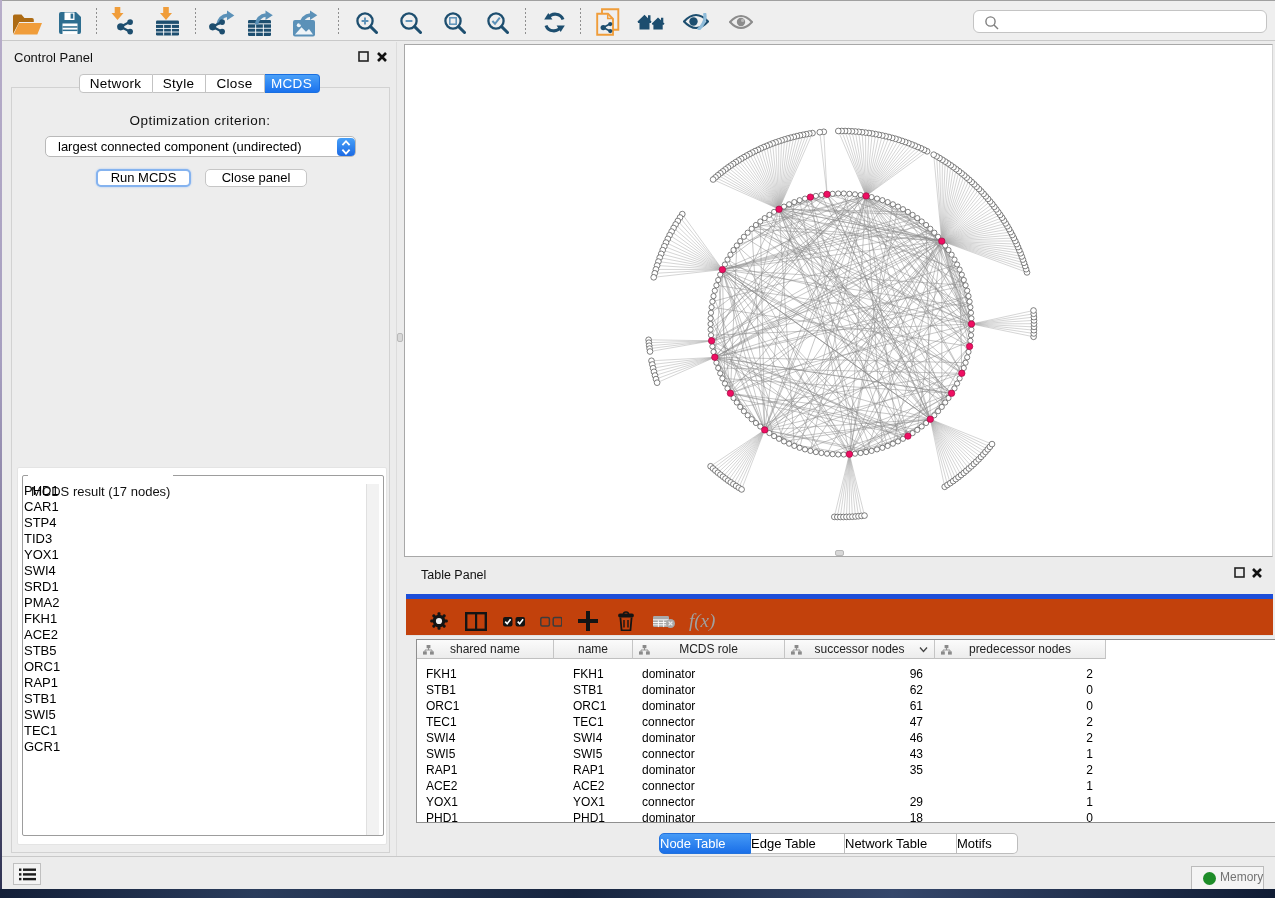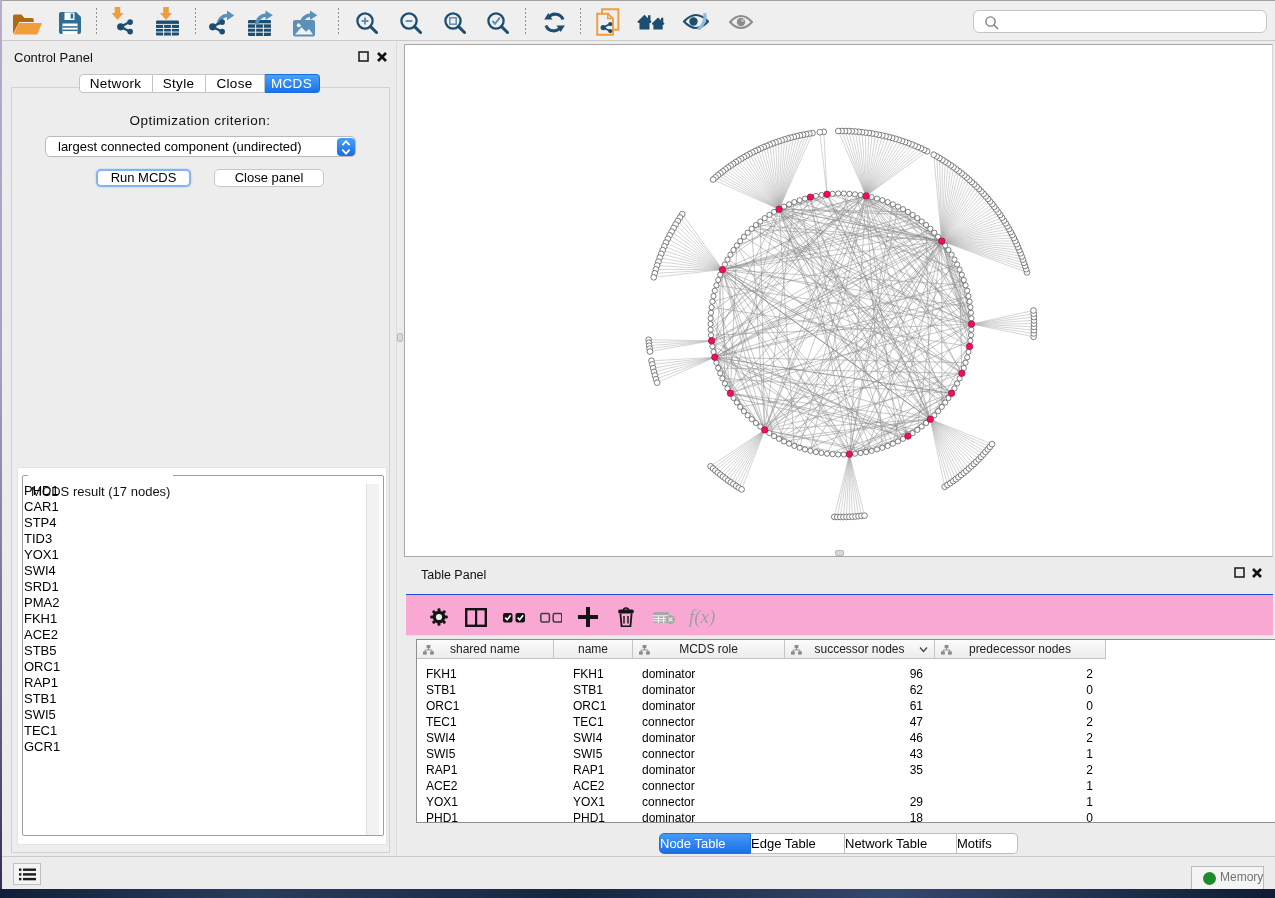--- a/index.html
+++ b/index.html
@@ -19,37 +19,37 @@
 #cp-pane{left:11px;top:87px;width:379px;height:766px;border:1px solid #d2d2d2;background:#ededed}
 .seg{position:absolute;top:73.5px;height:19px;background:#fff;border:1px solid #c3c3c3;border-left:none;color:#000;font-size:13.5px;letter-spacing:0.3px;text-align:center;line-height:18px}
 .seg.first{border-left:1px solid #c3c3c3;border-radius:4px 0 0 4px}
 .seg.last{border-radius:0 4px 4px 0}
 .seg.sel{background:linear-gradient(#4aa0f7,#1a72ee);color:#fff;border-color:#1a6fe0}
 #optlab{left:0px;top:112.5px;width:400px;text-align:center;font-size:13.5px;letter-spacing:0.45px;color:#111}
 #combo{left:45px;top:136px;width:311px;height:21px;background:#fff;border:1px solid #b9b9b9;border-radius:5px;font-size:13px;line-height:19px;color:#000;padding-left:12px}
 #combo .step{position:absolute;right:0.5px;top:0.5px;width:18px;height:18px;border-radius:4px;background:linear-gradient(#47a0f8,#1c6ae4);}
 .btn{position:absolute;top:169px;height:18px;background:#fff;border:1px solid #c6c6c6;border-radius:5px;font-size:13px;text-align:center;line-height:16px;color:#000}
 #runbtn{left:96px;width:95px;border:2px solid #85b3ef;box-shadow:0 0 2px #9cc2f5;line-height:14px}
-#closebtn{left:214px;width:110px}
+#closebtn{left:205px;width:102px}
 #resbox{left:17px;top:467px;width:370px;height:378px;background:#fff;border:1px solid #e4e4e4;border-radius:2px}
 #grpbox{left:4px;top:7px;width:362px;height:361px;border:1px solid #9d9d9d;border-radius:2px}
 #grplab{position:absolute;left:5px;top:-8px;background:#fff;padding:16px 3px;font-size:13px;color:#111}
 #reslist{position:absolute;left:1px;top:7px;font-size:13px;line-height:16px;color:#000}
 #resscroll{position:absolute;right:4px;top:8px;width:13px;height:351px;background:#f2f2f2;border-left:1px solid #e0e0e0}
 
 .vhandle{left:397px;top:333px;width:6px;height:9px;background:#d8d8d8;border:1px solid #b9b9b9;border-radius:2px}
 .hhandle{left:835px;top:550px;width:9px;height:6px;background:#d8d8d8;border:1px solid #b9b9b9;border-radius:2px}
 
 #netwin{left:404px;top:44px;width:869px;height:513px;border:1px solid #a8a8a8;border-right:1px solid #d5d5d5;background:#fff}
 #nettitle{position:absolute;left:0;top:0;width:100%;height:19px;background:linear-gradient(#f5f5f5,#dcdcdc);border-bottom:1px solid #b9b9b9}
 .tl{position:absolute;top:3.5px;width:12px;height:12px;border-radius:50%}
 #nettitle .t{position:absolute;left:0;top:2px;width:1005px;text-align:center;font-size:13px;color:#222}
 
 #tp-title{left:421px;top:568px;font-size:12.5px;color:#111}
-#tp-toolbar{left:406px;top:594px;width:867px;height:42px;background:#f9a8d4;border-top:1px solid #1d4ed8;border-bottom:1px solid #e2e2e2}
+#tp-toolbar{left:406px;top:594px;width:867px;height:42px;background:#c2410c;border-top:5px solid #1d4ed8;border-bottom:1px solid #e2e2e2}
 #tbl{left:416px;top:639px;width:980px;height:184px;background:#fff;border:1px solid #8f8f8f}
 .th{position:absolute;top:0;height:19px;background:linear-gradient(#fbfbfb,#ececec);border-right:1px solid #c5c5c5;border-bottom:1px solid #c0c0c0;font-size:12px;color:#222;text-align:center;line-height:18px}
 .row{position:absolute;left:0;width:100%;height:16.2px;font-size:12px;color:#000}
 .c1{position:absolute;left:9px;top:2px}.c2{position:absolute;left:156px;top:2px}
 .c3{position:absolute;left:225px;top:2px}
 .c4{position:absolute;left:0;top:2px;width:506px;text-align:right}
 .c5{position:absolute;left:0;top:2px;width:676px;text-align:right}
 #tscroll{position:absolute;right:1px;top:19px;width:12px;height:163px;background:#fcfcfc;border-left:1px solid #e6e6e6}
 #tthumb{position:absolute;left:2.5px;top:6px;width:6px;height:95px;background:#b5b5b5;border-radius:4px}
 .btab{position:absolute;top:833px;height:21px;background:#fff;border:1px solid #bdbdbd;border-left:none;font-size:13px;color:#000;text-align:left;line-height:20px}

